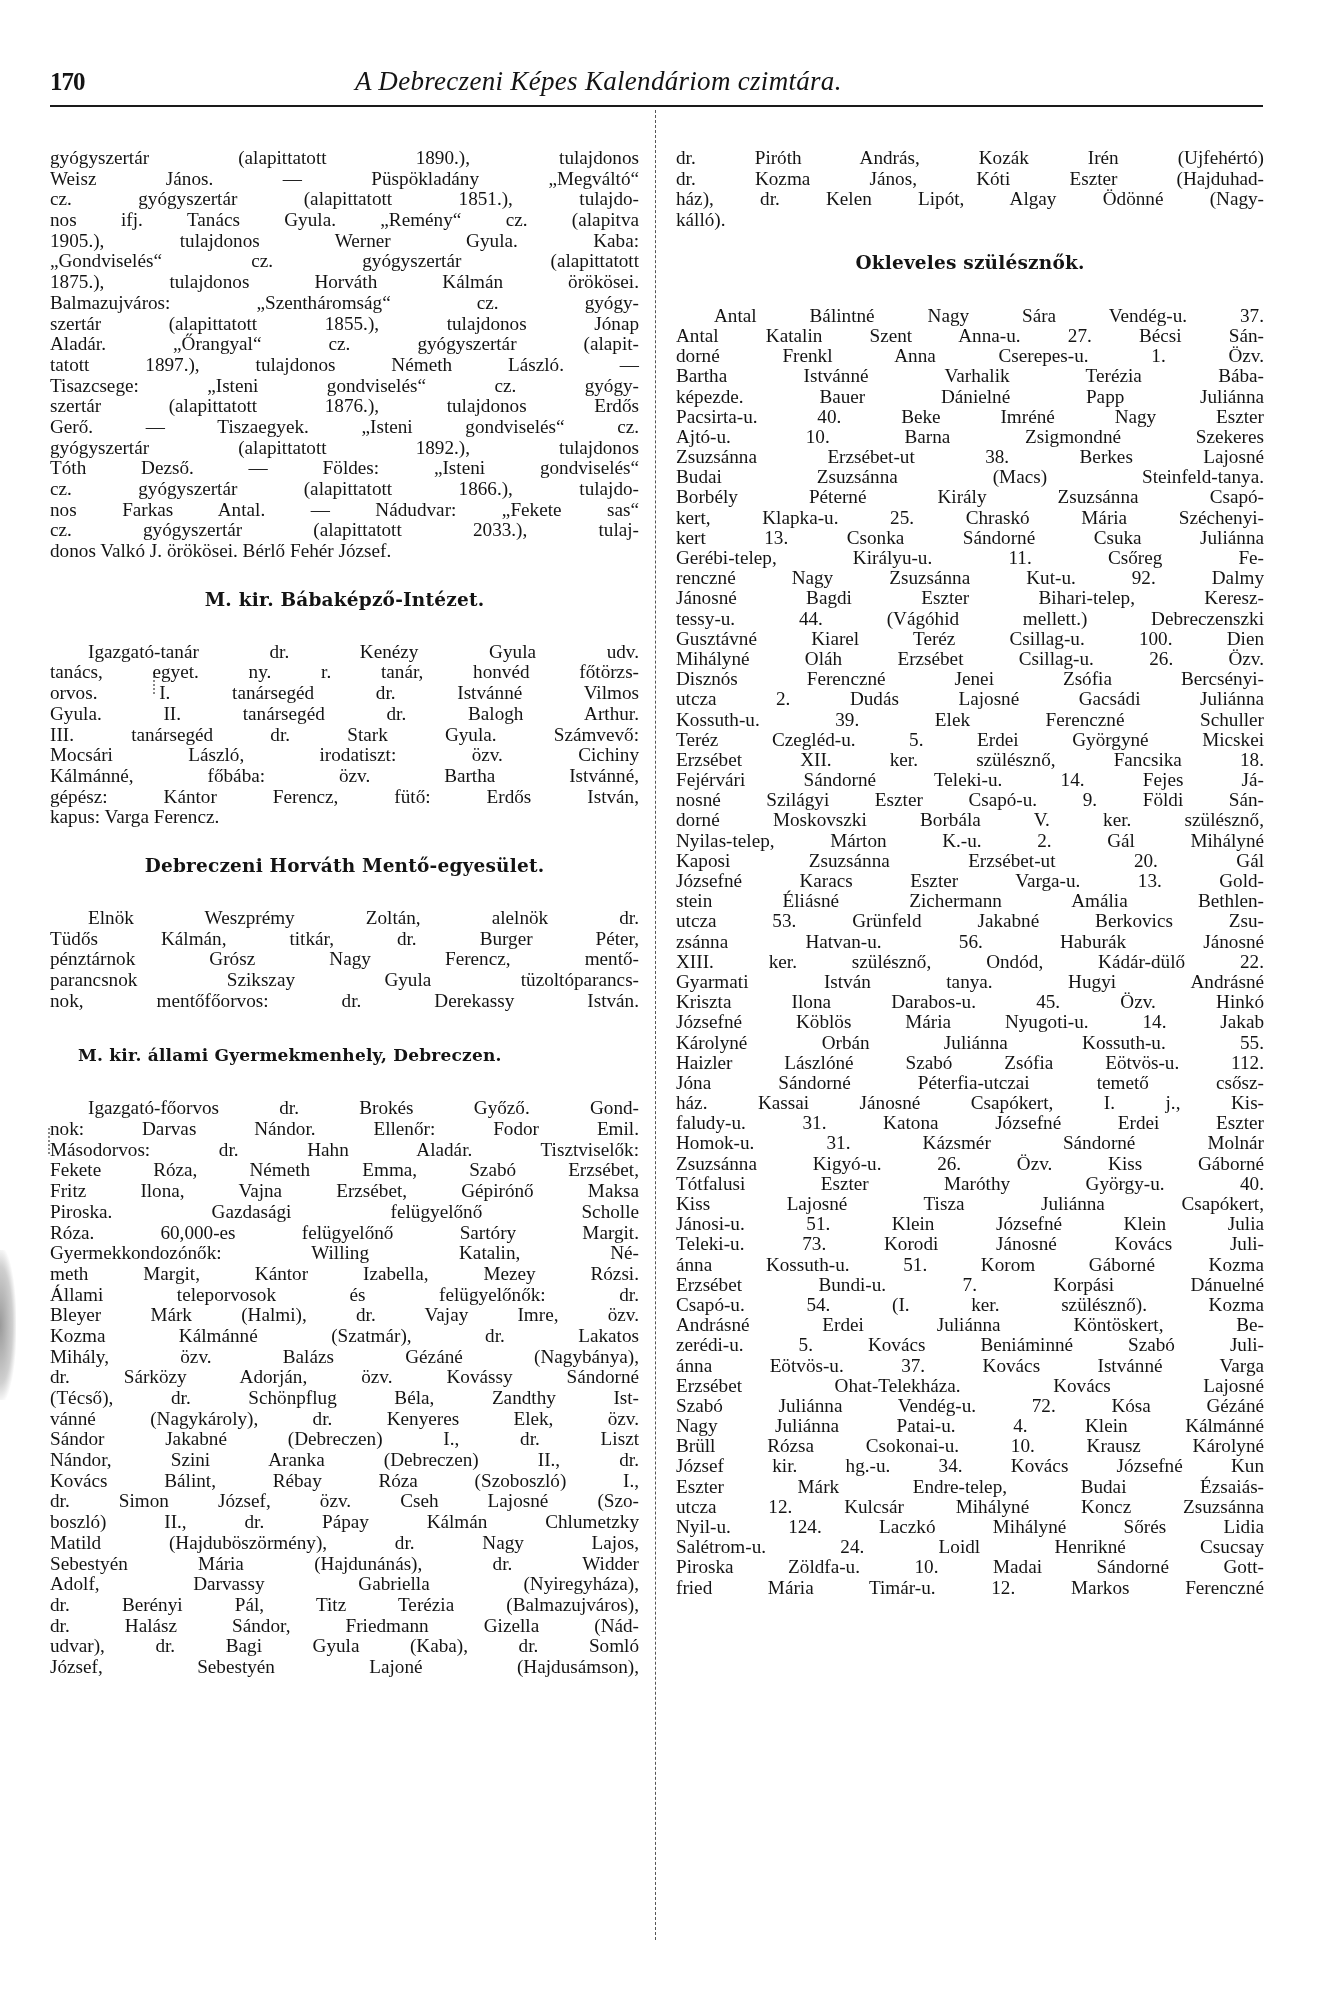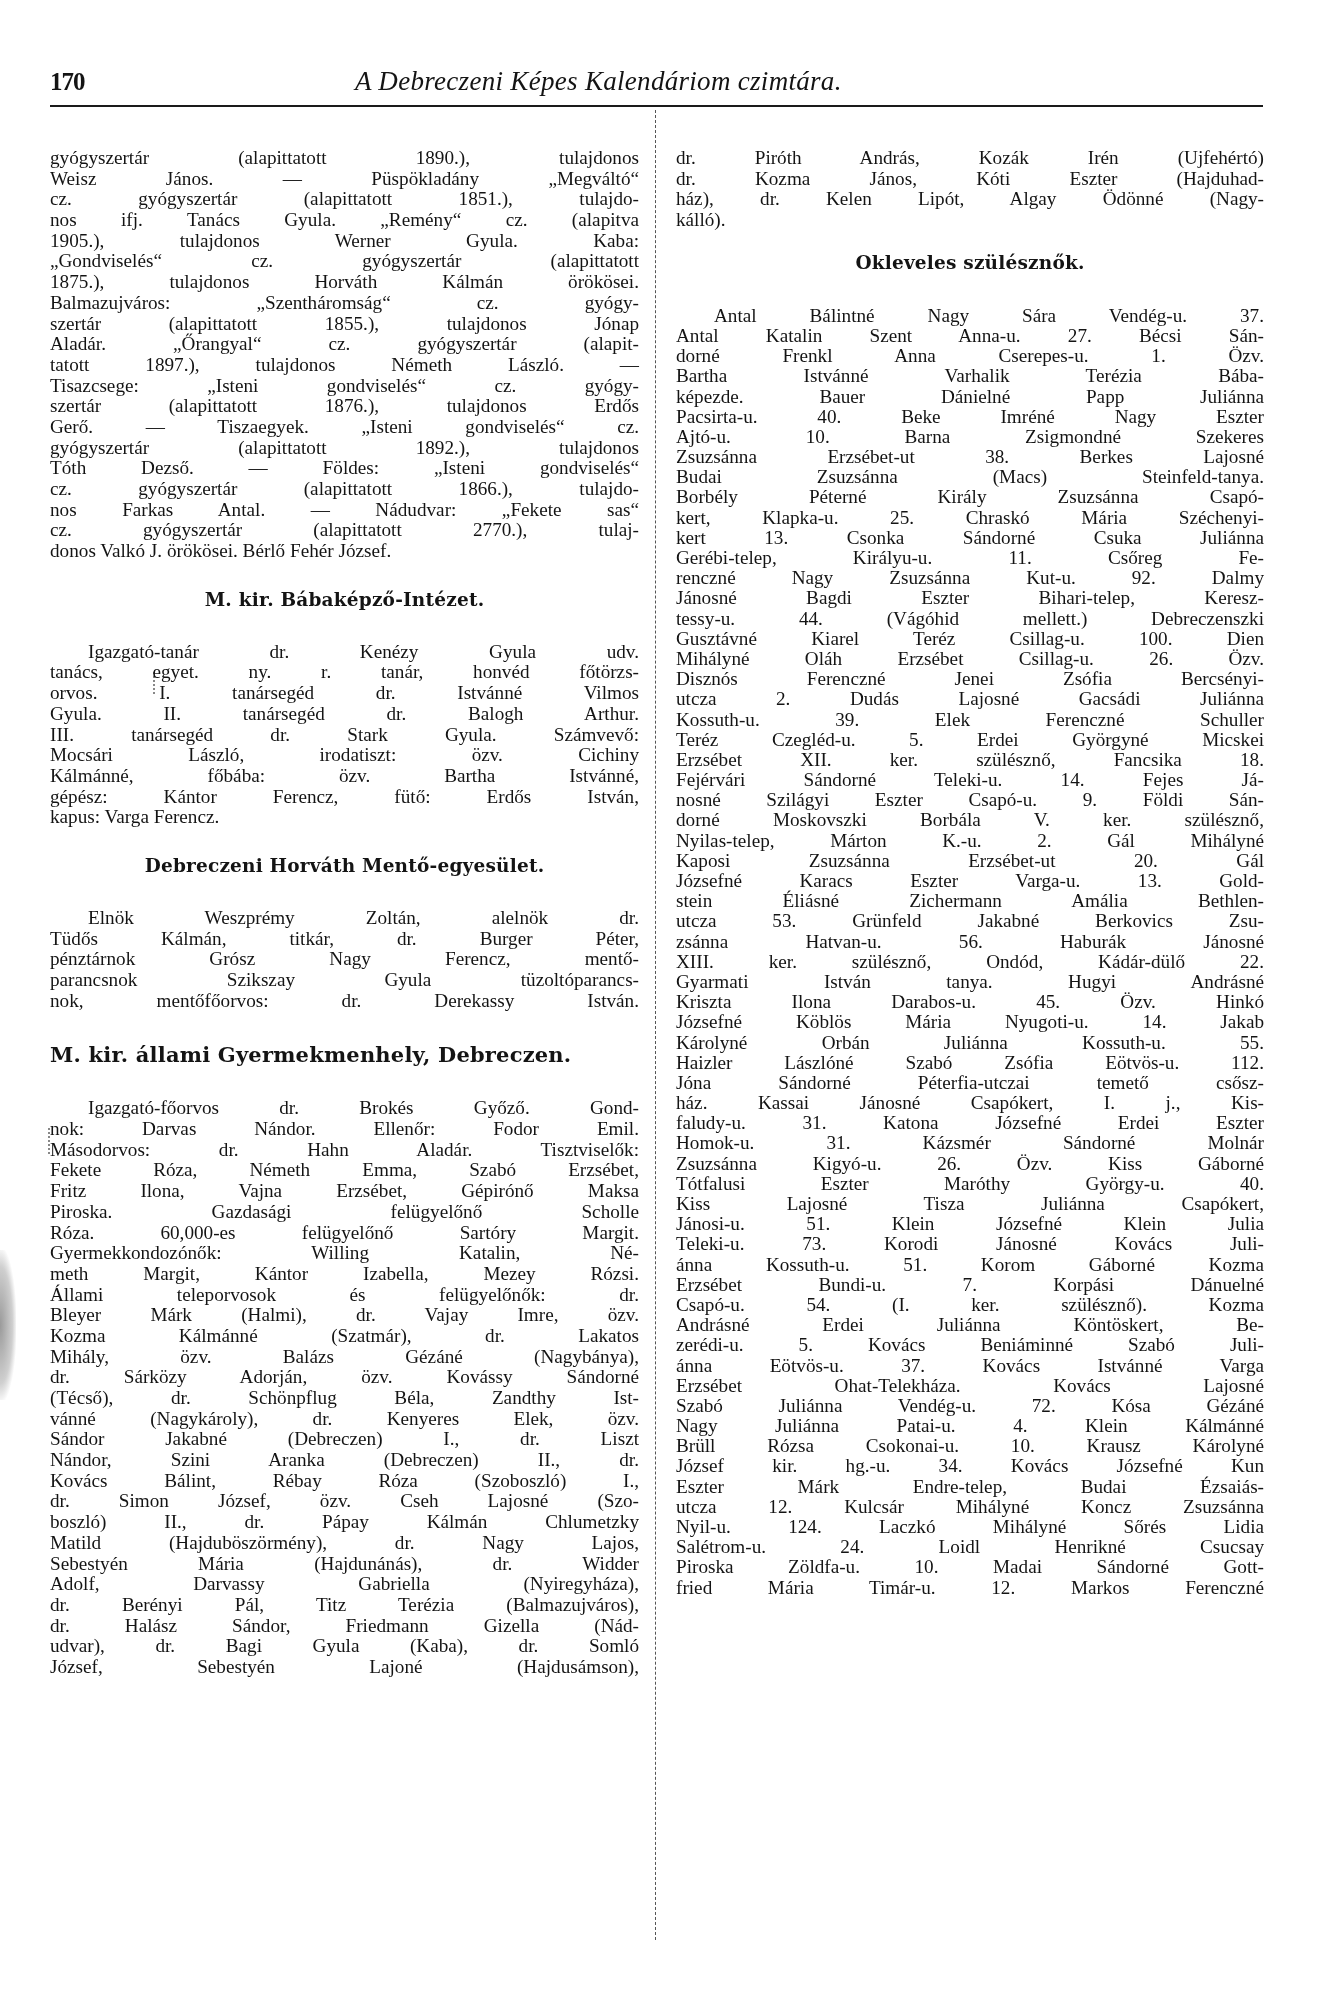--- a/index.html
+++ b/index.html
@@ -49,21 +49,21 @@
       <span class="line">szertár (alapittatott 1855.), tulajdonos Jónap</span>
       <span class="line">Aladár. „Őrangyal“ cz. gyógyszertár (alapit-</span>
       <span class="line">tatott 1897.), tulajdonos Németh László. —</span>
       <span class="line">Tisazcsege: „Isteni gondviselés“ cz. gyógy-</span>
       <span class="line">szertár (alapittatott 1876.), tulajdonos Erdős</span>
       <span class="line">Gerő. — Tiszaegyek. „Isteni gondviselés“ cz.</span>
       <span class="line">gyógyszertár (alapittatott 1892.), tulajdonos</span>
       <span class="line">Tóth Dezső. — Földes: „Isteni gondviselés“</span>
       <span class="line">cz. gyógyszertár (alapittatott 1866.), tulajdo-</span>
       <span class="line">nos Farkas Antal. — Nádudvar: „Fekete sas“</span>
-      <span class="line">cz. gyógyszertár (alapittatott 2770.), tulaj-</span>
+      <span class="line">cz. gyógyszertár (alapittatott 2033.), tulaj-</span>
       <span class="line last">donos Valkó J. örökösei. Bérlő Fehér József.</span>
     </div>
 
   <div class="gap-s" style="height:21px"></div>
   <div class="section-heading" style="height:34px;line-height:34px;">M. kir. Bábaképző-Intézet.</div>
   <div>
       <span class="line indent">Igazgató-tanár dr. Kenézy Gyula udv.</span>
       <span class="line">tanács, egyet. ny. r. tanár, honvéd főtörzs-</span>
       <span class="line">orvos. I. tanársegéd dr. Istvánné Vilmos</span>
       <span class="line">Gyula. II. tanársegéd dr. Balogh Arthur.</span>
@@ -78,21 +78,21 @@
   <div class="section-heading" style="height:34px;line-height:34px;">Debreczeni Horváth Mentő-egyesület.</div>
   <div>
       <span class="line indent">Elnök Weszprémy Zoltán, alelnök dr.</span>
       <span class="line">Tüdős Kálmán, titkár, dr. Burger Péter,</span>
       <span class="line">pénztárnok Grósz Nagy Ferencz, mentő-</span>
       <span class="line">parancsnok Szikszay Gyula tüzoltóparancs-</span>
       <span class="line">nok, mentőfőorvos: dr. Derekassy István.</span>
     </div>
 
   <div class="gap-s" style="height:26px"></div>
-  <div class="section-heading" style="height:36px;line-height:36px;text-align:left;font-size:21px;">M. kir. állami Gyermekmenhely, Debreczen.</div>
+  <div class="section-heading" style="height:36px;line-height:36px;text-align:left;font-size:17px;margin-left:28px;">M. kir. állami Gyermekmenhely, Debreczen.</div>
   <div>
       <span class="line indent">Igazgató-főorvos dr. Brokés Győző. Gond-</span>
       <span class="line">nok: Darvas Nándor. Ellenőr: Fodor Emil.</span>
       <span class="line">Másodorvos: dr. Hahn Aladár. Tisztviselők:</span>
       <span class="line">Fekete Róza, Németh Emma, Szabó Erzsébet,</span>
       <span class="line">Fritz Ilona, Vajna Erzsébet, Gépirónő Maksa</span>
       <span class="line">Piroska. Gazdasági felügyelőnő Scholle</span>
       <span class="line">Róza. 60,000-es felügyelőnő Sartóry Margit.</span>
       <span class="line">Gyermekkondozónők: Willing Katalin, Né-</span>
       <span class="line">meth Margit, Kántor Izabella, Mezey Rózsi.</span>

